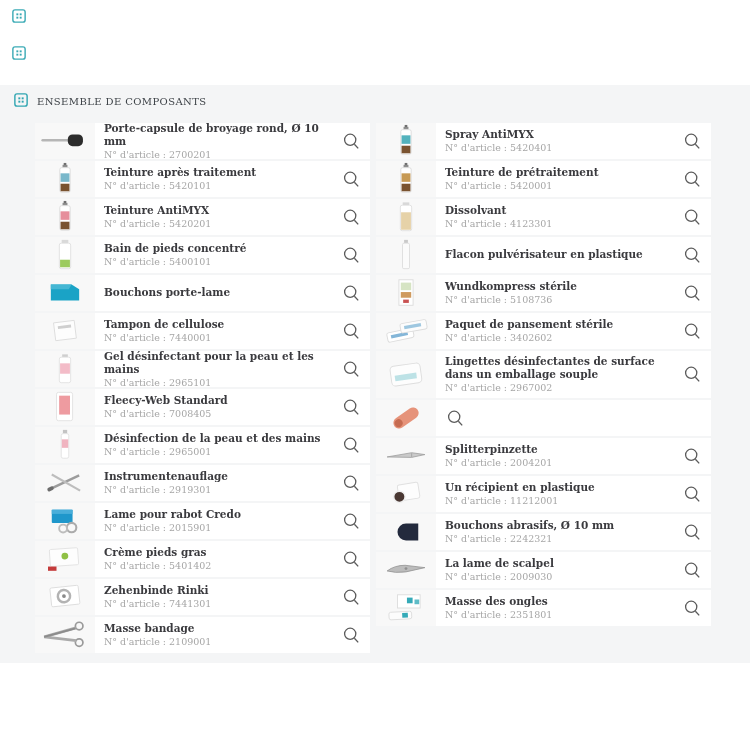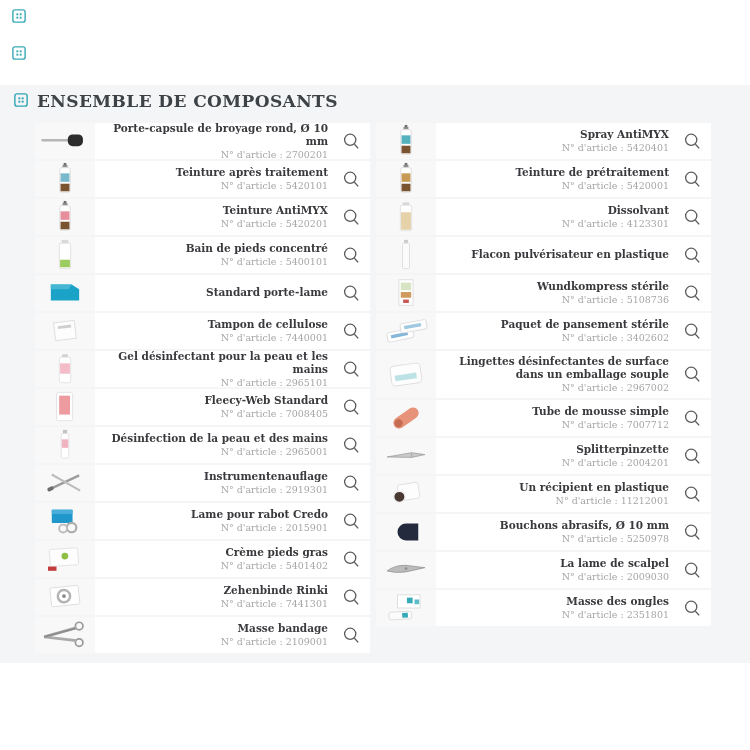--- a/index.html
+++ b/index.html
@@ -13,24 +13,24 @@
 
   .section{
     position:absolute;top:85px;left:0;width:750px;height:578px;
     background:#f4f5f6;
   }
   .section-header{
     display:flex;align-items:center;gap:9px;
     padding:6px 0 0 14px;height:20px;
   }
   .section-title{
-    font-size:17px;font-weight:700;letter-spacing:.4px;color:#3d4247;
+    font-size:10px;font-weight:400;letter-spacing:.4px;color:#3d4247;
   }
   .columns{
-    display:flex;gap:6px;padding:12px 0 0 35px;text-align:right;
+    display:flex;gap:6px;padding:12px 0 0 35px;
   }
   .col{width:335px;display:flex;flex-direction:column;}
   .card{
     background:#ffffff;height:36px;margin-bottom:2px;
     display:flex;align-items:stretch;cursor:pointer;
   }
   .card.tall{height:47px;}
   .thumb{
     width:60px;flex:0 0 60px;background:#f8f8f8;
     display:flex;align-items:center;justify-content:center;
@@ -174,21 +174,21 @@
   </div>
 
   <div class="card">
     <div class="thumb">
             <svg width="58" height="34" viewBox="0 0 60 36">
               <path d="M15 9 h22 l8 5 v12 h-30 z" fill="#1aa3c6"></path>
               <path d="M15 9 h22 l-3 5 h-19 z" fill="#45b7d4"></path>
             </svg>
           </div>
     <div class="card-body">
-      <div class="card-title">Standard porte-lame</div>
+      <div class="card-title">Bouchons porte-lame</div>
     </div>
     <button class="card-zoom">
       <svg width="19" height="19" viewBox="0 0 19 19" fill="none">
               <circle cx="8.2" cy="7.8" r="5.6" stroke="#5a5a5a" stroke-width="1.3"></circle>
               <line x1="12.4" y1="12.2" x2="16.2" y2="16.4" stroke="#5a5a5a" stroke-width="1.3"></line>
             </svg>
     </button>
   </div>
 
   <div class="card">
@@ -529,24 +529,20 @@
 
   <div class="card">
     <div class="thumb">
             <svg width="58" height="34" viewBox="0 0 60 36">
               <g transform="rotate(-35 30 18)">
                 <rect x="15" y="12" width="30" height="12" rx="6" fill="#e6937a"></rect>
                 <circle cx="20.5" cy="18" r="4.2" fill="#c66c52"></circle>
               </g>
             </svg>
           </div>
-    <div class="card-body">
-      <div class="card-title">Tube de mousse simple</div>
-      <div class="card-article">N° d'article : 7007712</div>
-    </div>
     <button class="card-zoom">
       <svg width="19" height="19" viewBox="0 0 19 19" fill="none">
               <circle cx="8.2" cy="7.8" r="5.6" stroke="#5a5a5a" stroke-width="1.3"></circle>
               <line x1="12.4" y1="12.2" x2="16.2" y2="16.4" stroke="#5a5a5a" stroke-width="1.3"></line>
             </svg>
     </button>
   </div>
 
   <div class="card">
     <div class="thumb">
@@ -590,21 +586,21 @@
   </div>
 
   <div class="card">
     <div class="thumb">
             <svg width="58" height="34" viewBox="0 0 60 36">
               <path d="M21 9 h13 a9 9 0 0 1 9 9 v0 a9 9 0 0 1 -9 9 h-13 z" fill="#232a3d" transform="rotate(180 32 18)"></path>
             </svg>
           </div>
     <div class="card-body">
       <div class="card-title">Bouchons abrasifs, Ø 10 mm</div>
-      <div class="card-article">N° d'article : 5250978</div>
+      <div class="card-article">N° d'article : 2242321</div>
     </div>
     <button class="card-zoom">
       <svg width="19" height="19" viewBox="0 0 19 19" fill="none">
               <circle cx="8.2" cy="7.8" r="5.6" stroke="#5a5a5a" stroke-width="1.3"></circle>
               <line x1="12.4" y1="12.2" x2="16.2" y2="16.4" stroke="#5a5a5a" stroke-width="1.3"></line>
             </svg>
     </button>
   </div>
 
   <div class="card">

